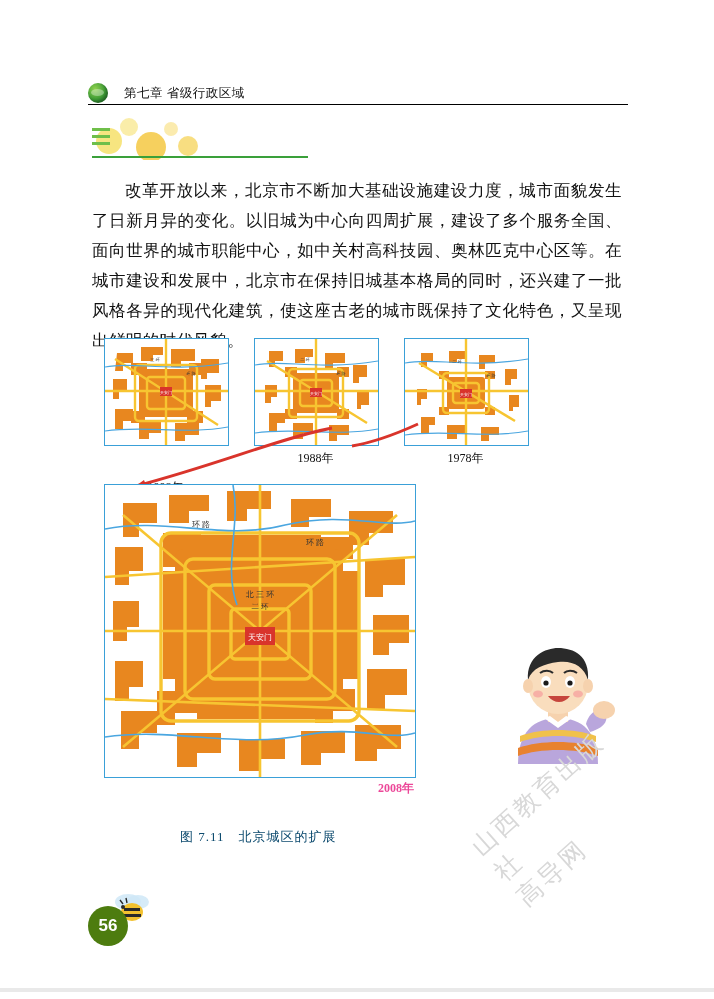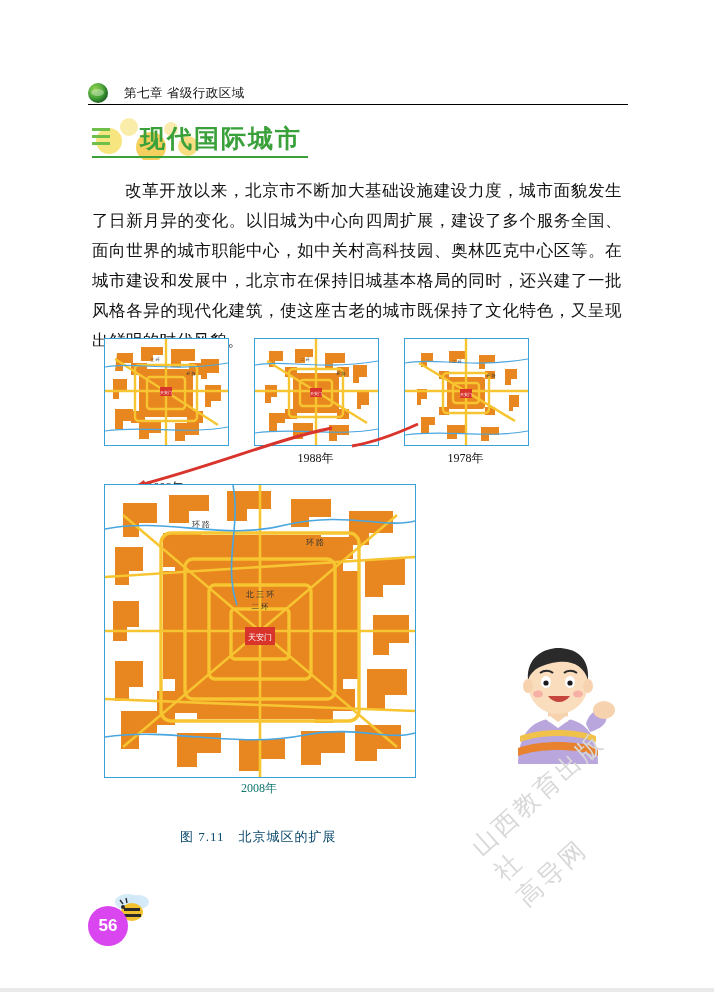--- a/index.html
+++ b/index.html
@@ -173,23 +173,24 @@
     height: 292px;
     border: 1px solid #3aa0d8;
     background: #ffffff;
     overflow: hidden;
   }
   .map-big-caption {
     position: absolute;
     left: 104px;
     top: 780px;
     width: 310px;
-    text-align: center;
+    text-align: right;
     font-size: 12px;
-    color: #0f766e;
+    color: #ec4899;
+    font-weight: bold;
   }
   .fig-caption {
     position: absolute;
     left: 180px;
     top: 828px;
     width: 360px;
     text-align: left;
     font-size: 13px;
     color: #0c4a6e;
     letter-spacing: 1px;
@@ -281,21 +282,21 @@
     width: 120px;
     height: 60px;
   }
   .page-circle {
     position: absolute;
     left: 0;
     top: 16px;
     width: 40px;
     height: 40px;
     border-radius: 50%;
-    background: #d946ef;
+    background: #4d7c0f;
     color: #ffffff;
     font-size: 17px;
     font-weight: bold;
     display: flex;
     align-items: center;
     justify-content: center;
     font-family: "Liberation Sans", sans-serif;
   }
   .bee {
     position: absolute;
@@ -330,21 +331,20 @@
       <span class="bubble b2"></span>
       <span class="bubble b3"></span>
       <span class="bubble b4"></span>
       <span class="bubble b5"></span>
     </div>
     <div class="title-bars">
       <span></span>
       <span></span>
       <span></span>
     </div>
-    <div class="section-title">现代国际城市</div>
   </div>
   <div class="title-underline"></div>
 
   <div class="body-text">改革开放以来，北京市不断加大基础设施建设力度，城市面貌发生了日新月异的变化。以旧城为中心向四周扩展，建设了多个服务全国、面向世界的城市职能中心，如中关村高科技园、奥林匹克中心区等。在城市建设和发展中，北京市在保持旧城基本格局的同时，还兴建了一批风格各异的现代化建筑，使这座古老的城市既保持了文化特色，又呈现出鲜明的时代风貌。</div>
 
   <div class="maps-row">
 
     <div class="map-small m1">
       <svg viewBox="0 0 123 106" width="123" height="106">
         <rect x="0" y="0" width="123" height="106" fill="#ffffff"></rect>

